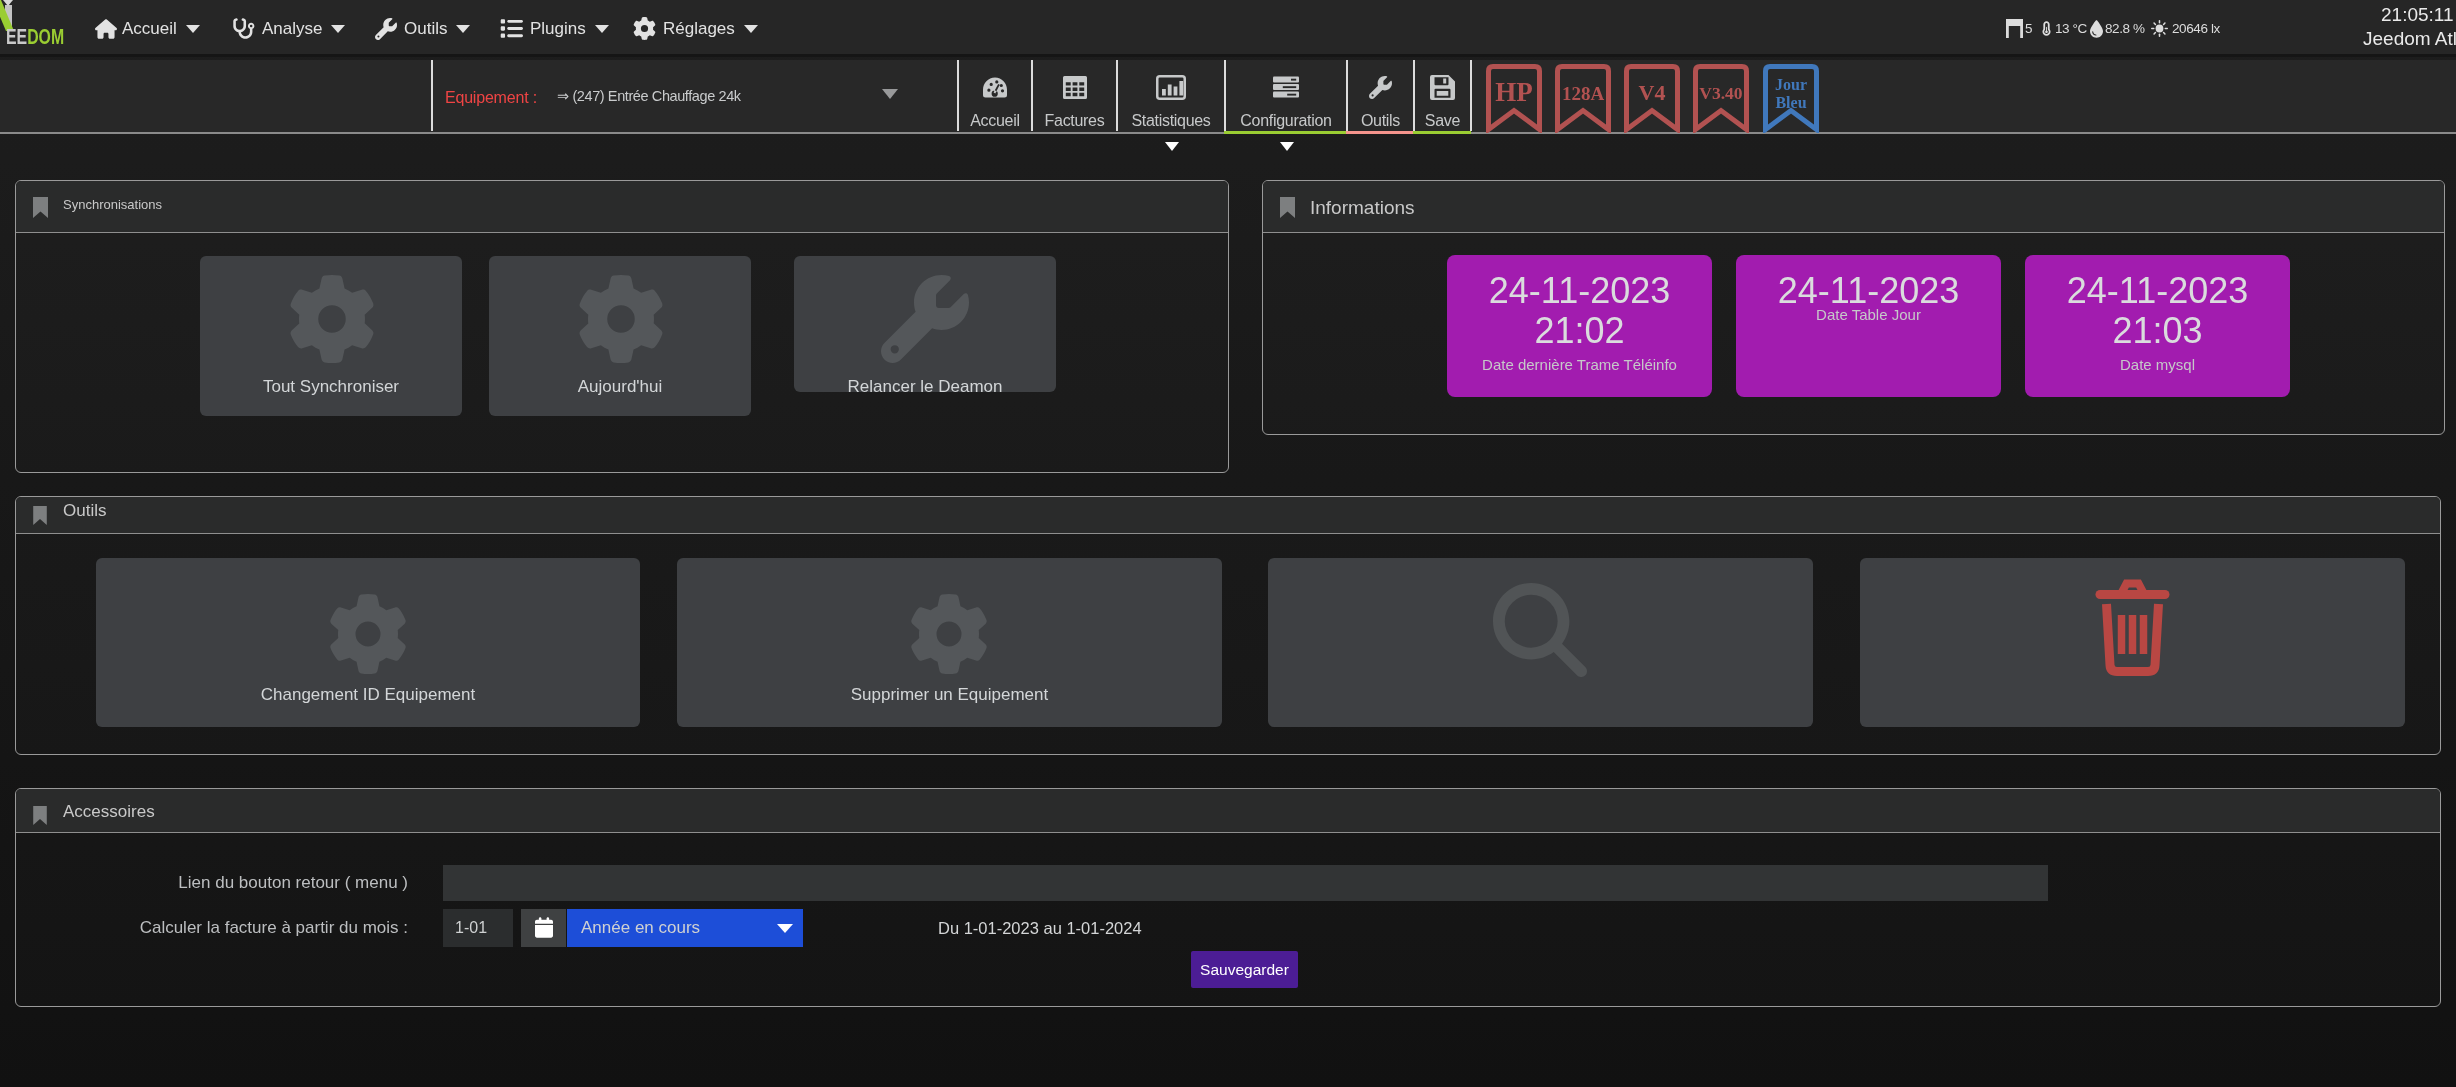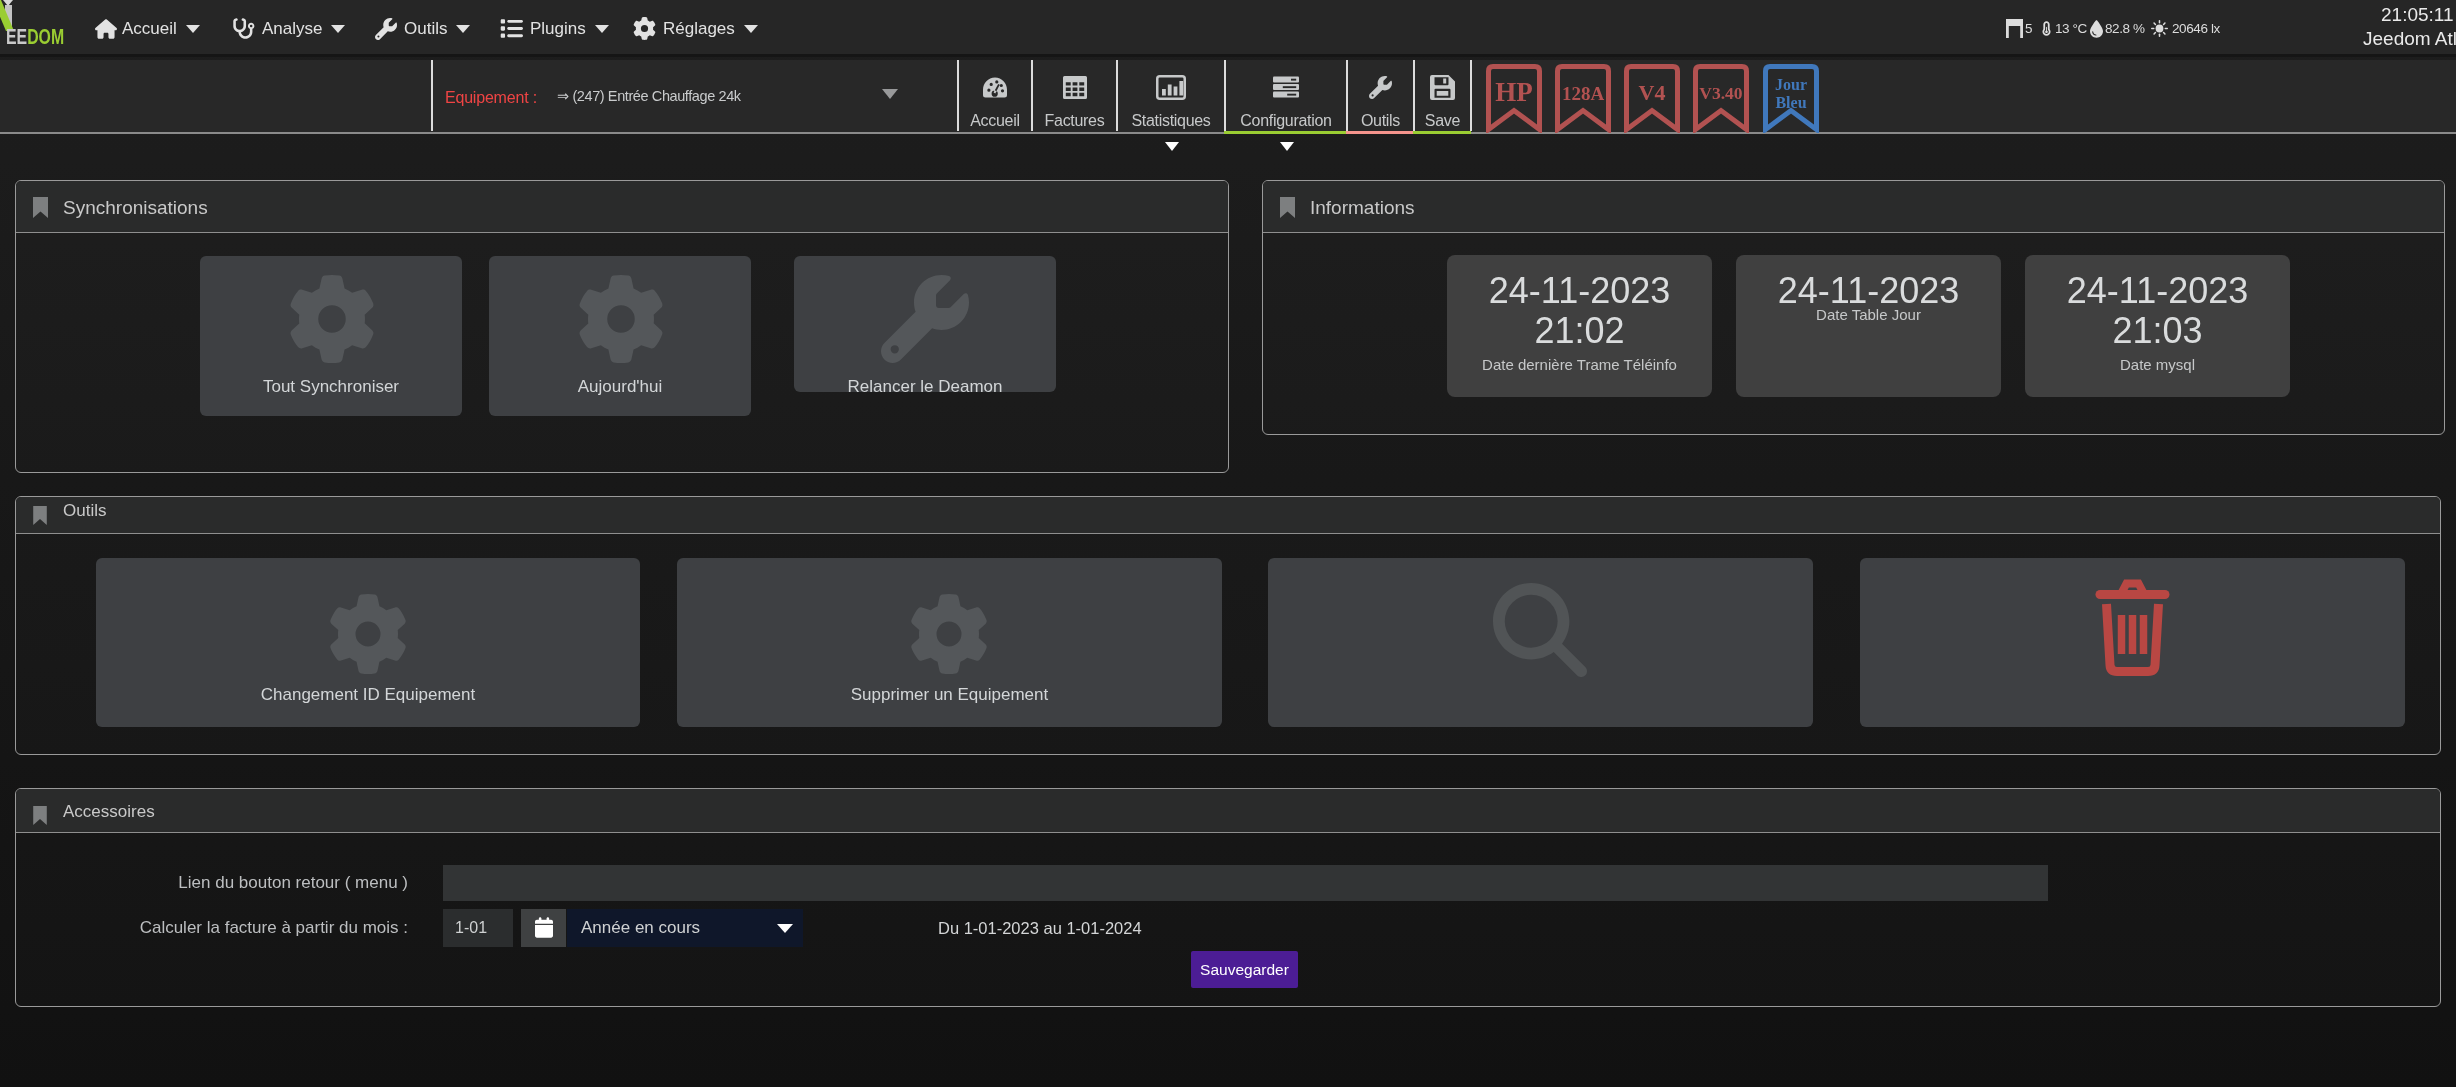--- a/index.html
+++ b/index.html
@@ -27,21 +27,21 @@
 .dcaret { position:absolute; top:142px; width:0; height:0; border-left:7px solid transparent; border-right:7px solid transparent; border-top:9px solid #ffffff; }
 
 .ribbon { position:absolute; top:64px; }
 
 .panel { position:absolute; border:1px solid #9a9a9a; border-radius:6px; background:rgba(255,255,255,0.012); }
 .phead { position:absolute; left:0; right:0; top:0; background:#2a2b2b; border-bottom:1px solid #8f8f8f; border-radius:5px 5px 0 0; }
 .phead .ptitle { position:absolute; left:47px; font-size:18px; color:#c9c9c9; }
 .phead svg { position:absolute; left:17px; }
 .bigbtn { position:absolute; background:#3e4043; border-radius:6px; text-align:center; color:#d3d6d8; }
 .bigbtn .blabel { position:absolute; left:0; right:0; font-size:17px; }
-.infobox { position:absolute; background:#404040; border-radius:8px; text-align:center; color:#dadcdd; }
+.infobox { position:absolute; background:#a21caf; border-radius:8px; text-align:center; color:#dadcdd; }
 .bigdate { font-size:36px; line-height:40px; color:#dadcdd; }
 .subdate { font-size:15px; color:#c6c8c9; margin-top:12px; }
 
 .flabel { position:absolute; font-size:17px; color:#bcbec0; text-align:right; white-space:nowrap; }
 .finput { position:absolute; background:#323435; }
 #sauvegarder { position:absolute; left:1191px; top:951px; width:107px; height:37px; background:#4c1d95; color:#fff; font-size:15.5px; text-align:center; line-height:37px; border-radius:2px; }
 </style>
 </head>
 <body>
 
@@ -235,21 +235,21 @@
     <path d="M7 2.5 H49 Q53.5 2.5 53.5 7 V65.5 L28 46.5 L2.5 65.5 V7 Q2.5 2.5 7 2.5 Z" fill="none" stroke="#4078bc" stroke-width="5"></path>
     <text x="28" y="26" text-anchor="middle" font-family="Liberation Serif, serif" font-weight="bold" font-size="16" fill="#4078bc">Jour</text>
     <text x="28" y="44" text-anchor="middle" font-family="Liberation Serif, serif" font-weight="bold" font-size="16" fill="#4078bc">Bleu</text>
   </svg>
 
 <div class="panel" style="left:15px;top:180px;width:1214px;height:293px;">
   <div class="phead" style="height:52px;">
     <svg style="top:16px" width="15" height="21" viewBox="0 0 15 21" fill="#7d7f80">
         <path d="M0 0 H15 V21 L7.5 14.5 L0 21 Z"></path>
       </svg>
-    <div class="ptitle" style="top:16px;font-size:19px;">Synchronisations</div>
+    <div class="ptitle" style="top:16px;font-size:13px;">Synchronisations</div>
   </div>
 </div>
 <div class="bigbtn" style="left:200px;top:256px;width:262px;height:160px;">
   <svg style="position:absolute;left:88px;top:19px;" width="88" height="88" viewBox="0 0 512 512" fill="#54575a">
       <use href="#gearp"></use>
     </svg>
   <div class="blabel" style="top:121px;">Tout Synchroniser</div>
 </div>
 <div class="bigbtn" style="left:489px;top:256px;width:262px;height:160px;">
   <svg style="position:absolute;left:88px;top:19px;" width="88" height="88" viewBox="0 0 512 512" fill="#54575a">
@@ -333,21 +333,21 @@
 </div>
 <div class="flabel" style="left:108px;top:873px;width:300px;">Lien du bouton retour ( menu )</div>
 <div class="finput" style="left:443px;top:865px;width:1605px;height:36px;"></div>
 <div class="flabel" style="left:108px;top:918px;width:300px;">Calculer la facture à partir du mois :</div>
 <div class="finput" style="left:443px;top:909px;width:70px;height:38px;background:#2b2d2e;color:#cfd1d2;font-size:16px;line-height:38px;padding-left:12px;">1-01</div>
 <div class="finput" style="left:521px;top:909px;width:45px;height:38px;background:#3f4142;text-align:center;">
   <svg style="margin-top:8px" width="18" height="21" viewBox="0 0 448 512" fill="#ffffff">
       <path d="M96 32V64H48C21.5 64 0 85.5 0 112v48H448V112c0-26.5-21.5-48-48-48H352V32c0-17.7-14.3-32-32-32s-32 14.3-32 32V64H160V32c0-17.7-14.3-32-32-32S96 14.3 96 32zM448 192H0V464c0 26.5 21.5 48 48 48H400c26.5 0 48-21.5 48-48V192z"></path>
     </svg>
 </div>
-<div class="finput" style="left:567px;top:909px;width:236px;height:38px;background:#0f172a;color:#cfd1d2;font-size:17px;line-height:38px;padding-left:14px;">Année en cours
+<div class="finput" style="left:567px;top:909px;width:236px;height:38px;background:#1d4ed8;color:#cfd1d2;font-size:17px;line-height:38px;padding-left:14px;">Année en cours
   <span style="position:absolute;right:10px;top:15px;width:0;height:0;border-left:8px solid transparent;border-right:8px solid transparent;border-top:9px solid #ffffff;"></span>
 </div>
 <div class="abs" style="left:938px;top:919px;font-size:16.5px;color:#d4d6d7;">Du 1-01-2023 au 1-01-2024</div>
 <div id="sauvegarder">Sauvegarder</div>
 
 <svg width="0" height="0" style="position:absolute">
     <defs>
 <path id="gearp" d="M495.9 166.6c3.2 8.7 .5 18.4-6.4 24.6l-43.3 39.4c1.1 8.3 1.7 16.8 1.7 25.4s-.6 17.1-1.7 25.4l43.3 39.4c6.9 6.2 9.6 15.9 6.4 24.6c-4.4 11.9-9.7 23.3-15.8 34.3l-4.7 8.1c-6.6 11-14 21.4-22.1 31.2c-5.9 7.2-15.7 9.6-24.5 6.8l-55.7-17.7c-13.4 10.3-28.2 18.9-44 25.4l-12.5 57.1c-2 9.1-9 16.3-18.2 17.8c-13.8 2.3-28 3.5-42.5 3.5s-28.7-1.2-42.5-3.5c-9.2-1.5-16.2-8.7-18.2-17.8l-12.5-57.1c-15.8-6.5-30.6-15.1-44-25.4L83.1 425.9c-8.8 2.8-18.6 .3-24.5-6.8c-8.1-9.8-15.5-20.2-22.1-31.2l-4.7-8.1c-6.1-11-11.4-22.4-15.8-34.3c-3.2-8.7-.5-18.4 6.4-24.6l43.3-39.4C64.6 273.1 64 264.6 64 256s.6-17.1 1.7-25.4L22.4 191.2c-6.9-6.2-9.6-15.9-6.4-24.6c4.4-11.9 9.7-23.3 15.8-34.3l4.7-8.1c6.6-11 14-21.4 22.1-31.2c5.9-7.2 15.7-9.6 24.5-6.8l55.7 17.7c13.4-10.3 28.2-18.9 44-25.4l12.5-57.1c2-9.1 9-16.3 18.2-17.8C227.3 1.2 241.5 0 256 0s28.7 1.2 42.5 3.5c9.2 1.5 16.2 8.7 18.2 17.8l12.5 57.1c15.8 6.5 30.6 15.1 44 25.4l55.7-17.7c8.8-2.8 18.6-.3 24.5 6.8c8.1 9.8 15.5 20.2 22.1 31.2l4.7 8.1c6.1 11 11.4 22.4 15.8 34.3zM256 336a80 80 0 1 0 0-160 80 80 0 1 0 0 160z"></path>
 </defs>
   </svg>

